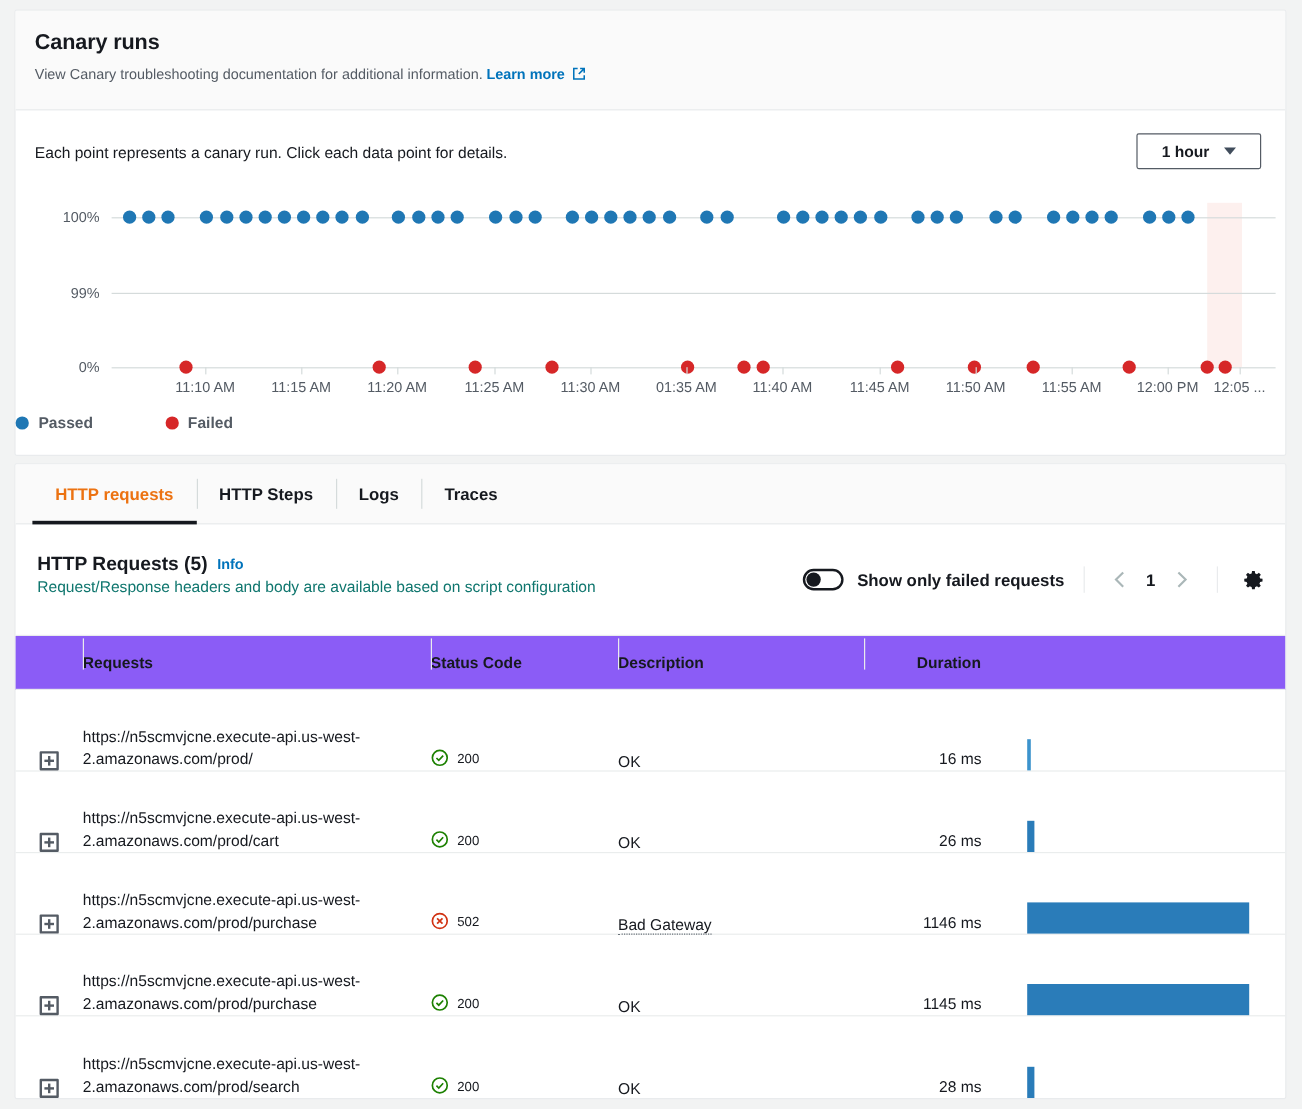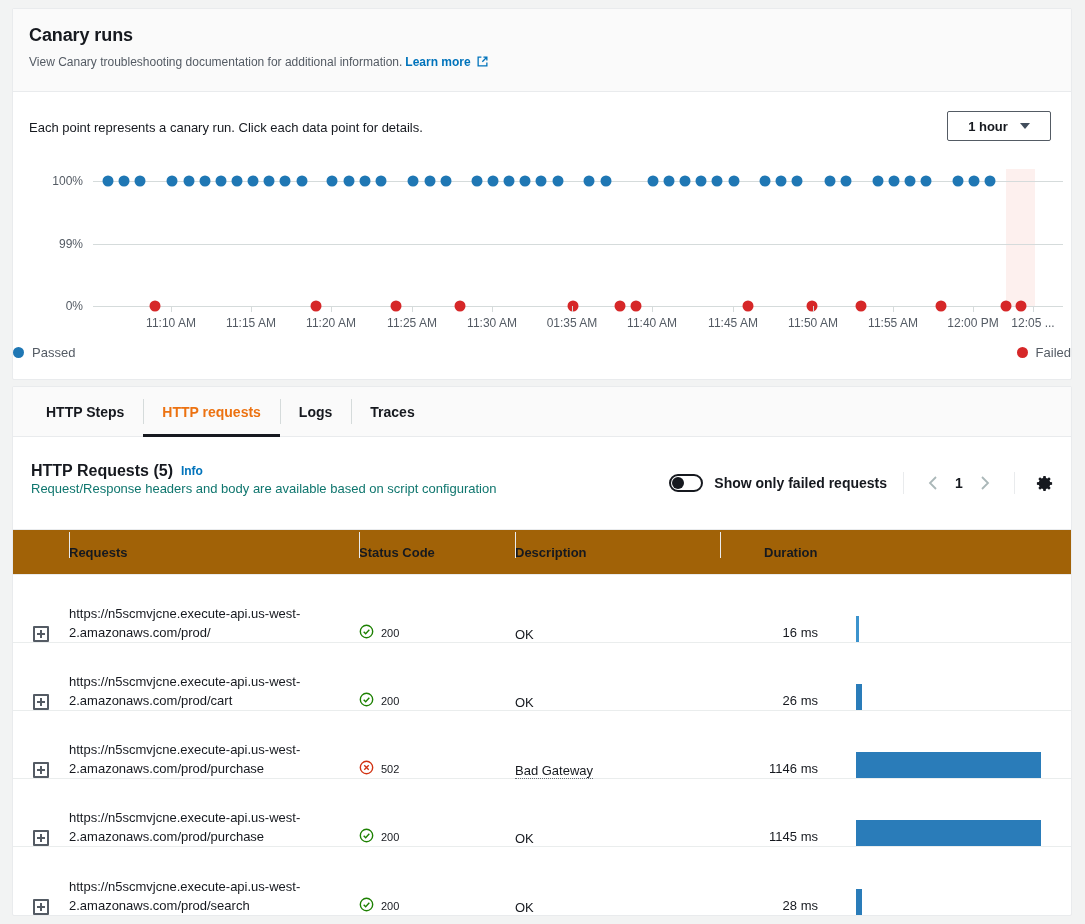--- a/index.html
+++ b/index.html
@@ -140,25 +140,25 @@
   }
   #hl-band {
     position: absolute;
     background: #fdf0ee;
   }
   #legend {
     position: absolute;
     left: 0; right: 0;
     top: 336px;
     display: flex;
-    justify-content: space-between;
+    justify-content: flex-start;
     gap: 60px;
     font-size: 13px;
     color: #545b64;
-    font-weight: normal;
+    font-weight: bold;
   }
   .legend-item { display: flex; align-items: center; gap: 8px; cursor: pointer; }
   .legend-swatch { width: 11px; height: 11px; border-radius: 50%; }
 
   
   #card-tabs {
     left: 12px; top: 386px;
     width: 1060px; height: 530px;
     box-sizing: border-box;
   }
@@ -276,21 +276,21 @@
 
   
   #table {
     position: absolute;
     left: 0; right: 0; top: 142px;
     border-top: 1px solid #e9ebed;
   }
   .thead {
     display: flex;
     height: 44px;
-    background: #a16207;
+    background: #8b5cf6;
     border-bottom: 1px solid #e9ebed;
     align-items: center;
     font-size: 13px;
     font-weight: bold;
     color: #16191f;
   }
   .trow {
     display: flex;
     min-height: 68px;
     border-bottom: 1px solid #eaeded;
@@ -483,25 +483,25 @@
         <div class="legend-item">
           <span class="legend-swatch" style="background: rgb(214, 39, 40);"></span>
           <span>Failed</span>
         </div>
       </div>
   </div>
 
   <div class="card" id="card-tabs">
 
     <div id="tabbar">
+        <div class="tab active">
+          <span>HTTP requests</span>
+        </div>
         <div class="tab">
           <span>HTTP Steps</span>
-        </div>
-        <div class="tab active">
-          <span>HTTP requests</span>
         </div>
         <div class="tab">
           <span>Logs</span>
         </div>
         <div class="tab">
           <span>Traces</span>
         </div>
       </div>
 
     <div class="sec-title">

